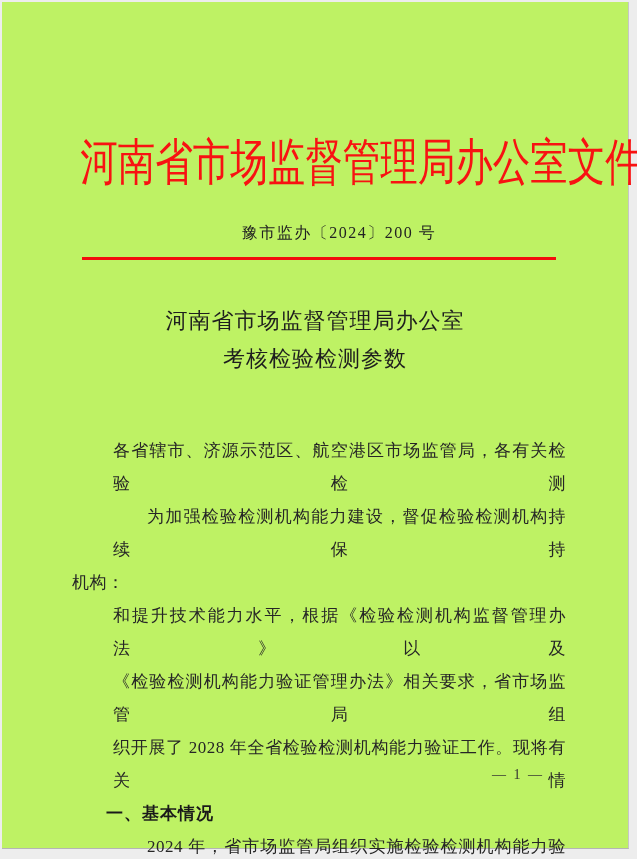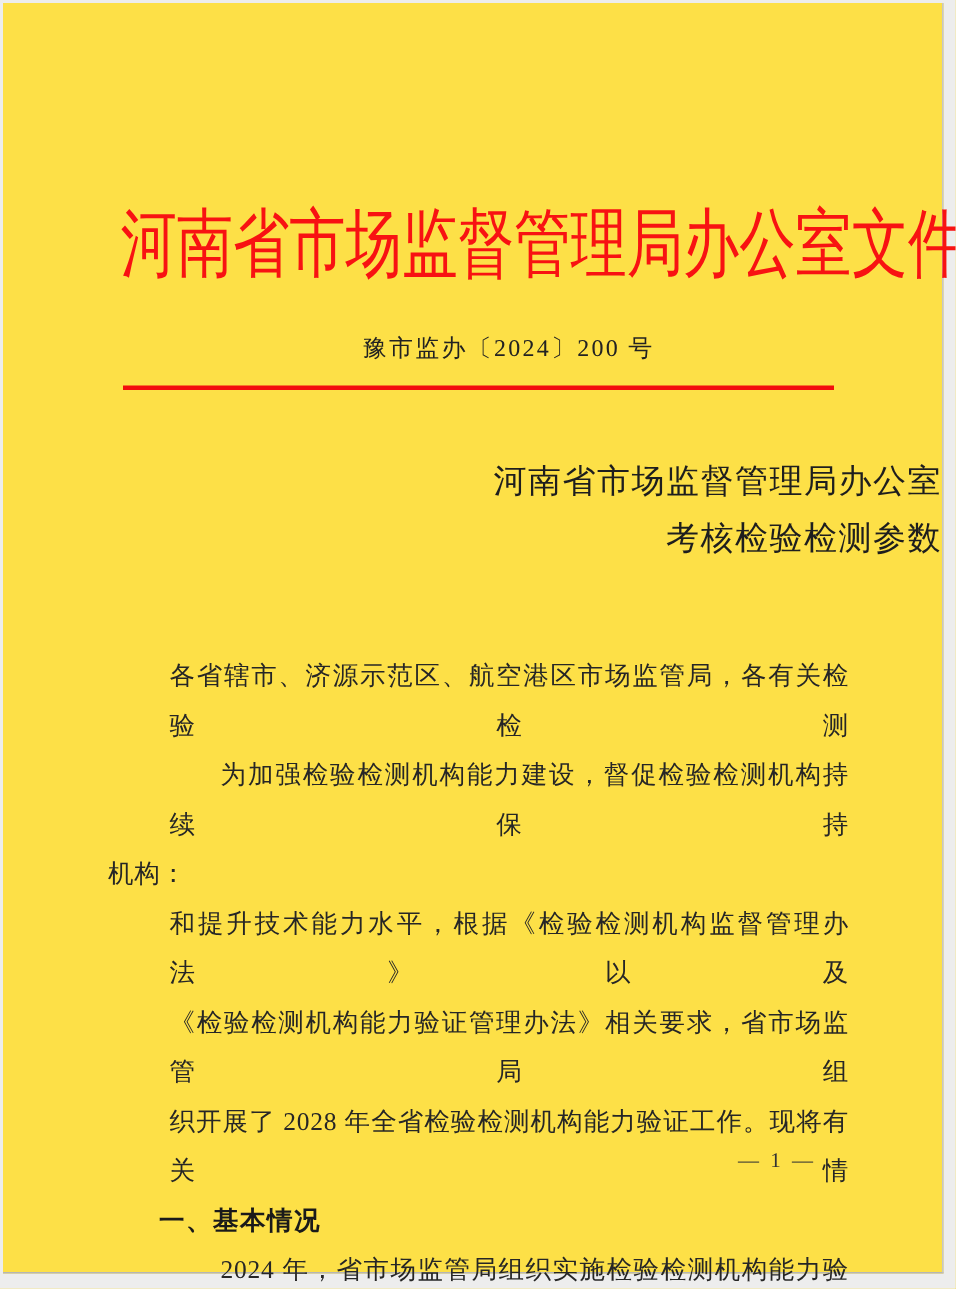--- a/index.html
+++ b/index.html
@@ -5,21 +5,21 @@
   html,body{margin:0;padding:0;}
   body{background:#ededed;}
   .scan{
     position:relative;width:637px;height:859px;
     background:#ededed;overflow:hidden;
     font-family:"Liberation Serif","DejaVu Serif",serif;
     color:#262626;
   }
   .page{
     position:absolute;left:2px;top:2px;width:626px;height:846px;
-    background:#fde047;
+    background:#bef264;
     border-right:1px solid #c6c6c6;
     border-bottom:1px solid #b5b5b5;
   }
   .red-title{
     position:absolute;top:121px;left:0;width:100%;
     text-align:center;white-space:nowrap;
     font-size:50px;line-height:78px;font-weight:400;
     color:#f81212;
     transform:scaleX(0.75);transform-origin:50% 50%;
   }
@@ -27,21 +27,21 @@
     position:absolute;top:219px;left:0;width:100%;
     text-align:center;font-size:16px;line-height:24px;
     letter-spacing:1.5px;color:#222222;margin-left:24px;
   }
   .red-rule{
     position:absolute;top:255px;left:80px;width:474px;height:3px;
     background:#f30d0d;
   }
   .doc-title{
     position:absolute;top:300px;left:0;width:100%;
-    text-align:right;font-size:22px;line-height:38px;
+    text-align:center;font-size:22px;line-height:38px;
     letter-spacing:1px;color:#1e1e1e;
   }
   .body-text{
     position:absolute;top:432px;left:70px;width:494px;
     font-size:17px;line-height:33px;letter-spacing:0.5px;
     color:#262626;
   }
   .bl{min-height:33px;}
   .fill{text-align:justify;text-align-last:justify;margin-left:41px;}
   .indent{text-indent:2em;}

